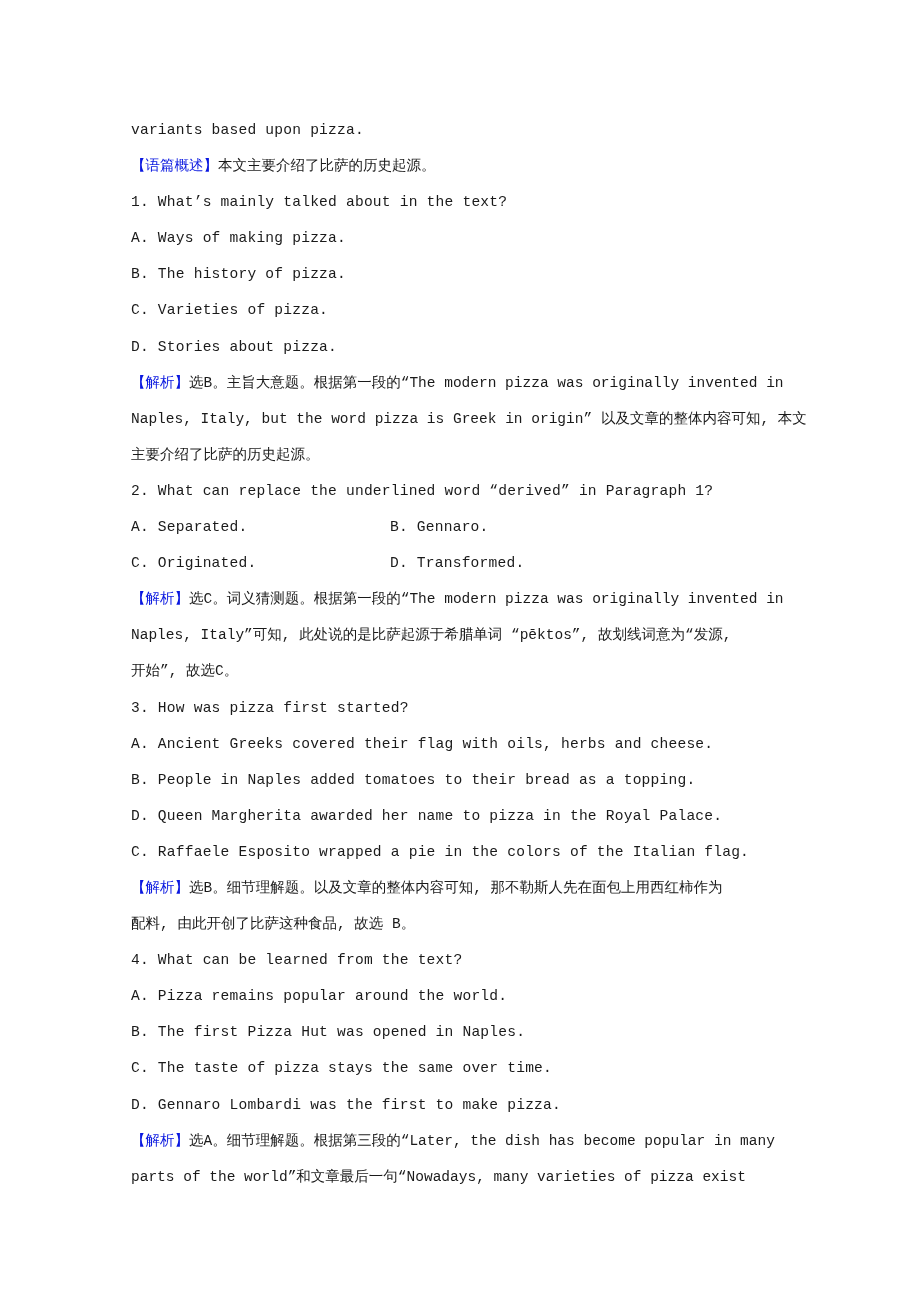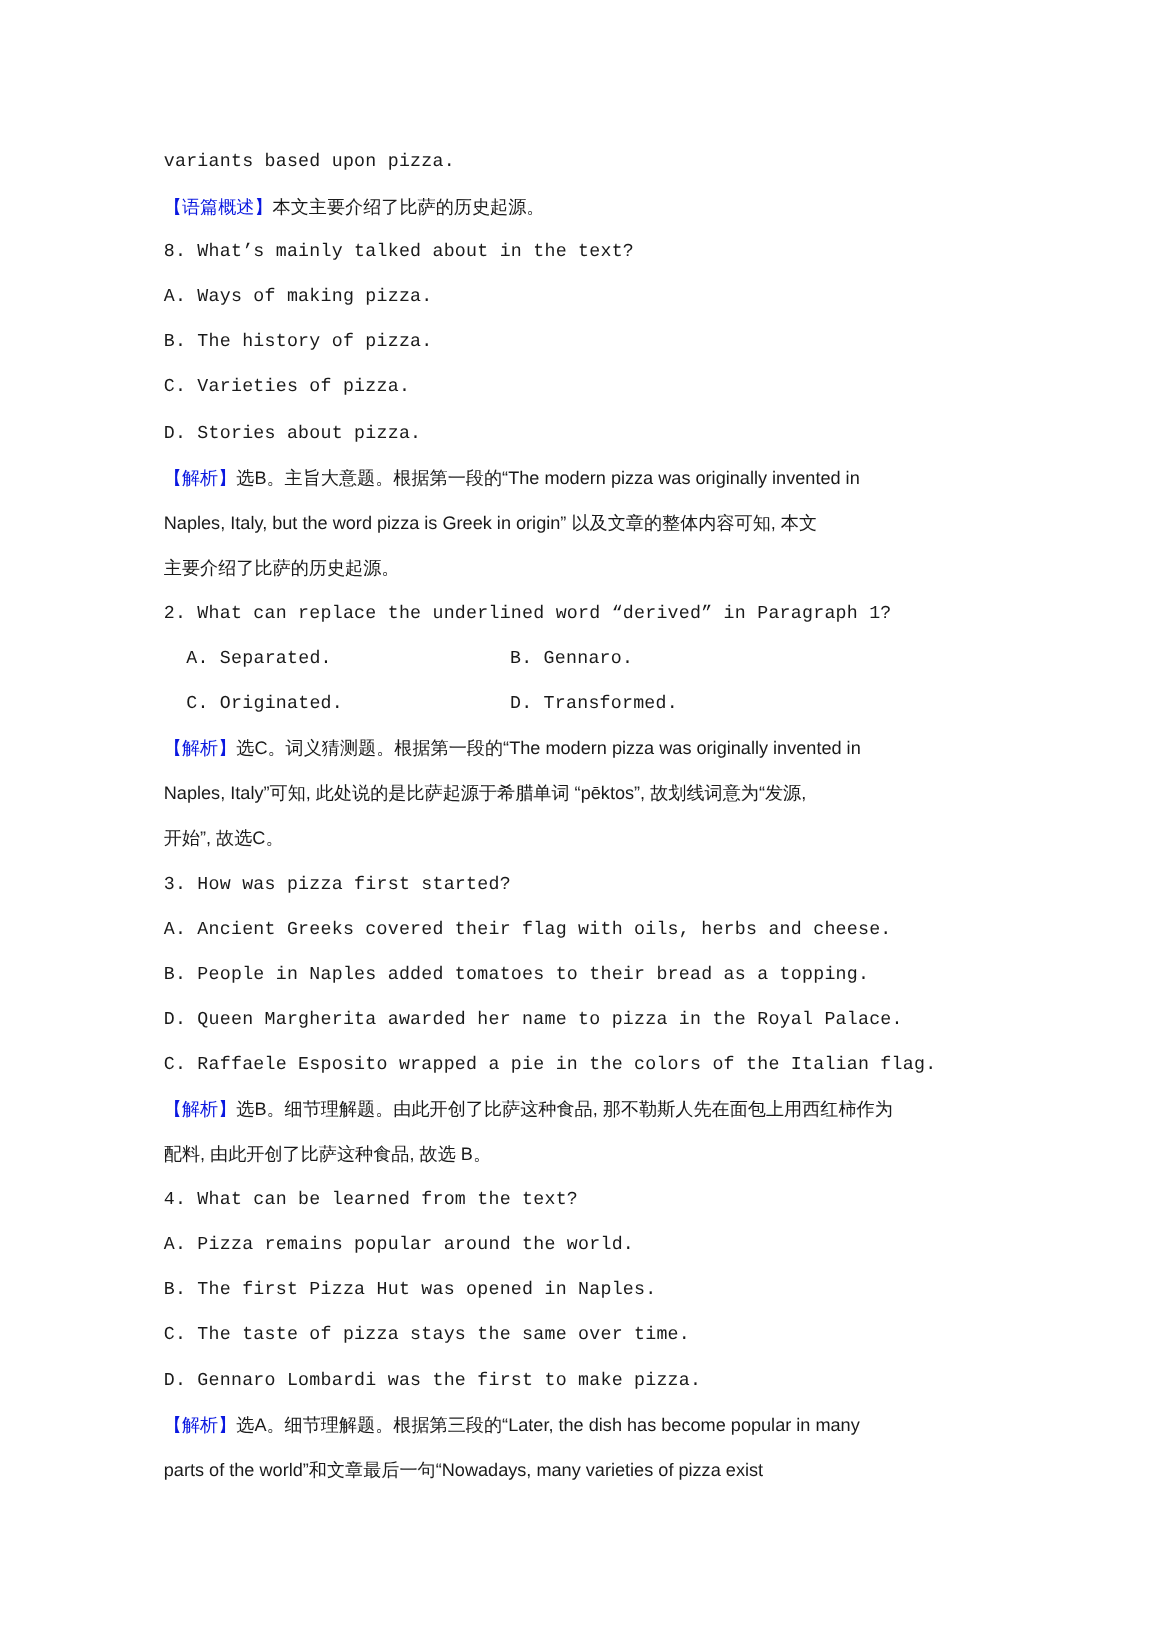--- a/index.html
+++ b/index.html
@@ -1,36 +1,36 @@
 <!DOCTYPE html>
 <html><head>
   <meta charset="utf-8">
   <style>
     html, body { margin: 0; padding: 0; background: #ffffff; }
     body { width: 920px; height: 1302px; position: relative; overflow: hidden; }
     .page { position: absolute; left: 131px; top: 117px; width: 675px; }
     .line {
       height: 36.1px; line-height: 26px;
-      font-family: Liberation Sans, sans-serif;
+      font-family: Liberation Mono, monospace;
       font-size: 14.5px; color: #1a1a1a; white-space: nowrap;
     }
     .mono { font-family: Liberation Mono, monospace; font-size: 14.6px; letter-spacing: 0.2px; }
     .tag { color: #0a18e0; }
-    .opt2 { display: inline-block; width: 259px; margin-left: 18px; }
+    .opt2 { display: inline-block; width: 259px; }
   </style>
 </head>
 <body>
 
 <div class="page">
   <div class="line mono">variants based upon pizza.</div>
   <div class="line">
     <span class="tag">【语篇概述】</span><span>本文主要介绍了比萨的历史起源。</span>
   </div>
 
-  <div class="line mono">8. What’s mainly talked about in the text?</div>
+  <div class="line mono">1. What’s mainly talked about in the text?</div>
   <div class="line mono">A. Ways of making pizza.</div>
   <div class="line mono">B. The history of pizza.</div>
   <div class="line mono">C. Varieties of pizza.</div>
   <div class="line mono">D. Stories about pizza.</div>
   <div class="line">
     <span class="tag">【解析】</span><span>选B。主旨大意题。根据第一段的“The modern pizza was originally invented in</span>
   </div>
   <div class="line">Naples,  Italy,  but the word pizza is Greek in origin” 以及文章的整体内容可知, 本文</div>
   <div class="line">主要介绍了比萨的历史起源。</div>
 
@@ -46,21 +46,21 @@
   </div>
   <div class="line">Naples,  Italy”可知, 此处说的是比萨起源于希腊单词 “pēktos”, 故划线词意为“发源,</div>
   <div class="line">开始”, 故选C。</div>
 
   <div class="line mono">3. How was pizza first started?</div>
   <div class="line mono">A. Ancient Greeks covered their flag with oils,  herbs and cheese.</div>
   <div class="line mono">B. People in Naples added tomatoes to their bread as a topping.</div>
   <div class="line mono">D. Queen Margherita awarded her name to pizza in the Royal Palace.</div>
   <div class="line mono">C. Raffaele Esposito wrapped a pie in the colors of the Italian flag.</div>
   <div class="line">
-    <span class="tag">【解析】</span><span>选B。细节理解题。由此开创了比萨这种食品, 那不勒斯人先在面包上用西红柿作为</span>
+    <span class="tag">【解析】</span><span>选B。细节理解题。以及文章的整体内容可知, 那不勒斯人先在面包上用西红柿作为</span>
   </div>
   <div class="line">配料, 由此开创了比萨这种食品, 故选 B。</div>
 
   <div class="line mono">4. What can be learned from the text?</div>
   <div class="line mono">A. Pizza remains popular around the world.</div>
   <div class="line mono">B. The first Pizza Hut was opened in Naples.</div>
   <div class="line mono">C. The taste of pizza stays the same over time.</div>
   <div class="line mono">D. Gennaro Lombardi was the first to make pizza.</div>
   <div class="line">
     <span class="tag">【解析】</span><span>选A。细节理解题。根据第三段的“Later,  the dish has become popular in many</span>

